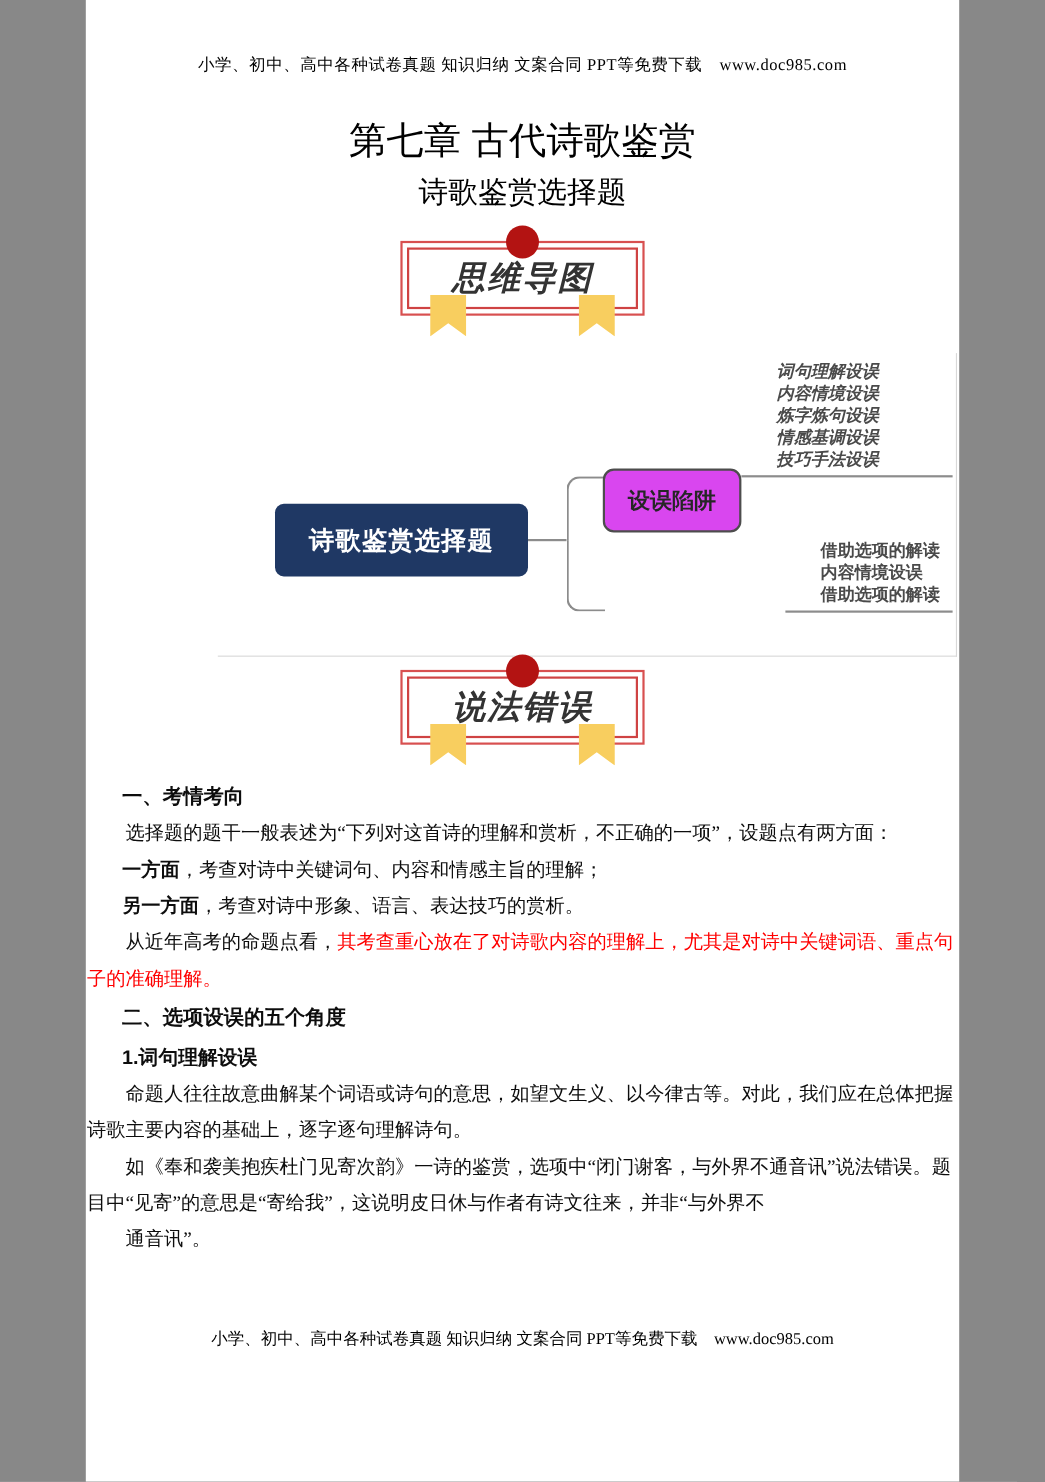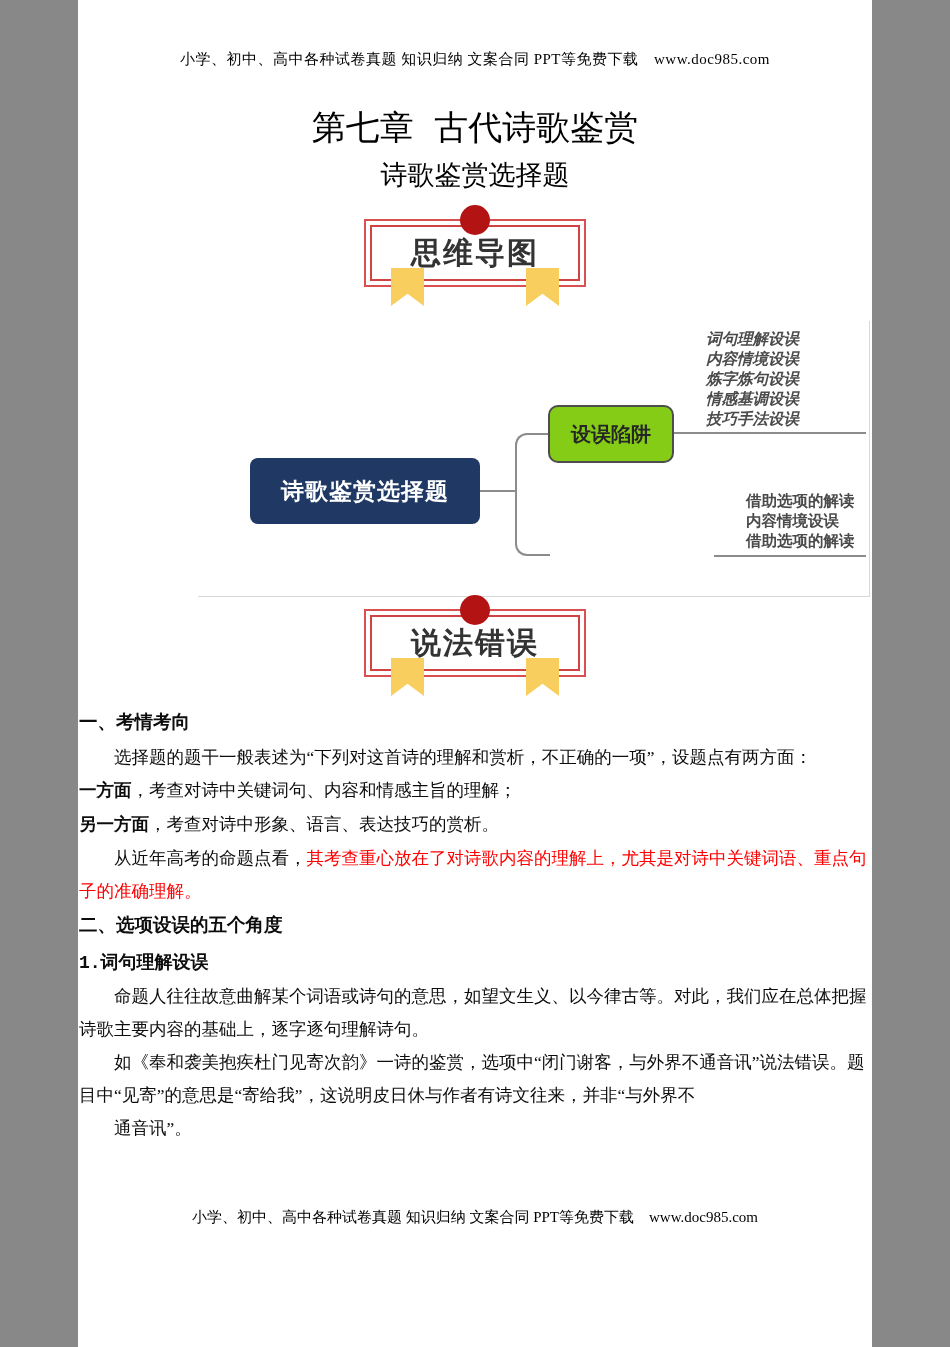--- a/index.html
+++ b/index.html
@@ -18,21 +18,21 @@
     text-align:center;
     font-size:15px;
     color:#000;
     letter-spacing:0.5px;
   }
   .doc-title {
     margin-top:36px;
     text-align:center;
     font-size:34px;
     font-weight:400;
-    font-family:Liberation Mono, monospace;
+    font-family:Liberation Sans, sans-serif;
   }
   .doc-subtitle {
     margin-top:6px;
     text-align:center;
     font-size:27px;
     font-weight:400;
   }
   
   .banner-wrap { position:relative; width:222px; margin:26px auto 0 auto; height:68px; }
   .banner {
@@ -47,20 +47,21 @@
     border:2px solid #cf4343;
     display:flex; align-items:center; justify-content:center;
     background:#fff;
     font-family:"Liberation Sans", sans-serif;
     font-weight:bold;
     font-size:30px;
     letter-spacing:2px;
     color:#333;
     position:relative;
     z-index:1;
+    font-style:italic;
   }
   .banner-dot {
     position:absolute; top:-16px; left:50%; transform:translateX(-50%);
     width:30px; height:30px; border-radius:50%;
     background:#b31312; z-index:3;
   }
   .ribbon {
     position:absolute; bottom:-21px;
     width:33px; height:38px;
     background:#f8ce5f;
@@ -93,46 +94,47 @@
     border-left:2px solid #8c8c8c; border-top:2px solid #8c8c8c;
     border-top-left-radius:12px;
   }
   .mm-elbow-down {
     position:absolute; left:317px; top:170px; width:35px; height:65px;
     border-left:2px solid #8c8c8c; border-bottom:2px solid #8c8c8c;
     border-bottom-left-radius:12px;
   }
   .mm-box {
     position:absolute;
-    background:#84cc16;
+    background:#d946ef;
     border:2px solid #4d4d4d; border-radius:10px;
     display:flex; align-items:center; justify-content:center;
     font-weight:bold; font-size:20px; color:#262626;
     z-index:1;
+    margin-top:21px;
   }
   .mm-box-1 { left:350px; top:84px;  width:126px; height:58px; }
   .mm-box-2 { left:352px; top:208px; width:164px; height:54px; }
   .mm-branchline-1 { left:476px; top:111px; width:192px; height:2px; }
   .mm-branchline-2 { left:516px; top:234px; width:152px; height:2px; }
   .mm-items {
     position:absolute;
     font-size:15.5px; font-weight:600; color:#4a4a4a;
     line-height:20px; white-space:nowrap;
   }
   .mm-items-1 { left:508px; top:8px;font-style:italic; }
   .mm-items-2 { left:548px; top:170px; }
   
   .content {
     width:792px;
     margin:30px auto 0 auto;
     font-size:17.5px;
     line-height:33px;
     color:#0d0d0d;
   }
-  .hei { font-family:Liberation Mono, monospace; font-weight:bold; }
+  .hei { font-family:Liberation Sans, sans-serif; font-weight:bold;margin-left:32px; }
   .content h3 { font-size:18.5px; line-height:34px; margin-top:2px; }
   .content h4 { font-size:18px;  line-height:34px; margin-top:2px; }
   .content p { margin:0; }
   .p-indent { text-indent:2em; }
   .red { color:#ff0000; }
   .doc-footer {
     position:absolute; top:1208px; left:0; width:100%;
     text-align:center; font-size:15px; color:#000;
   }
 </style>

